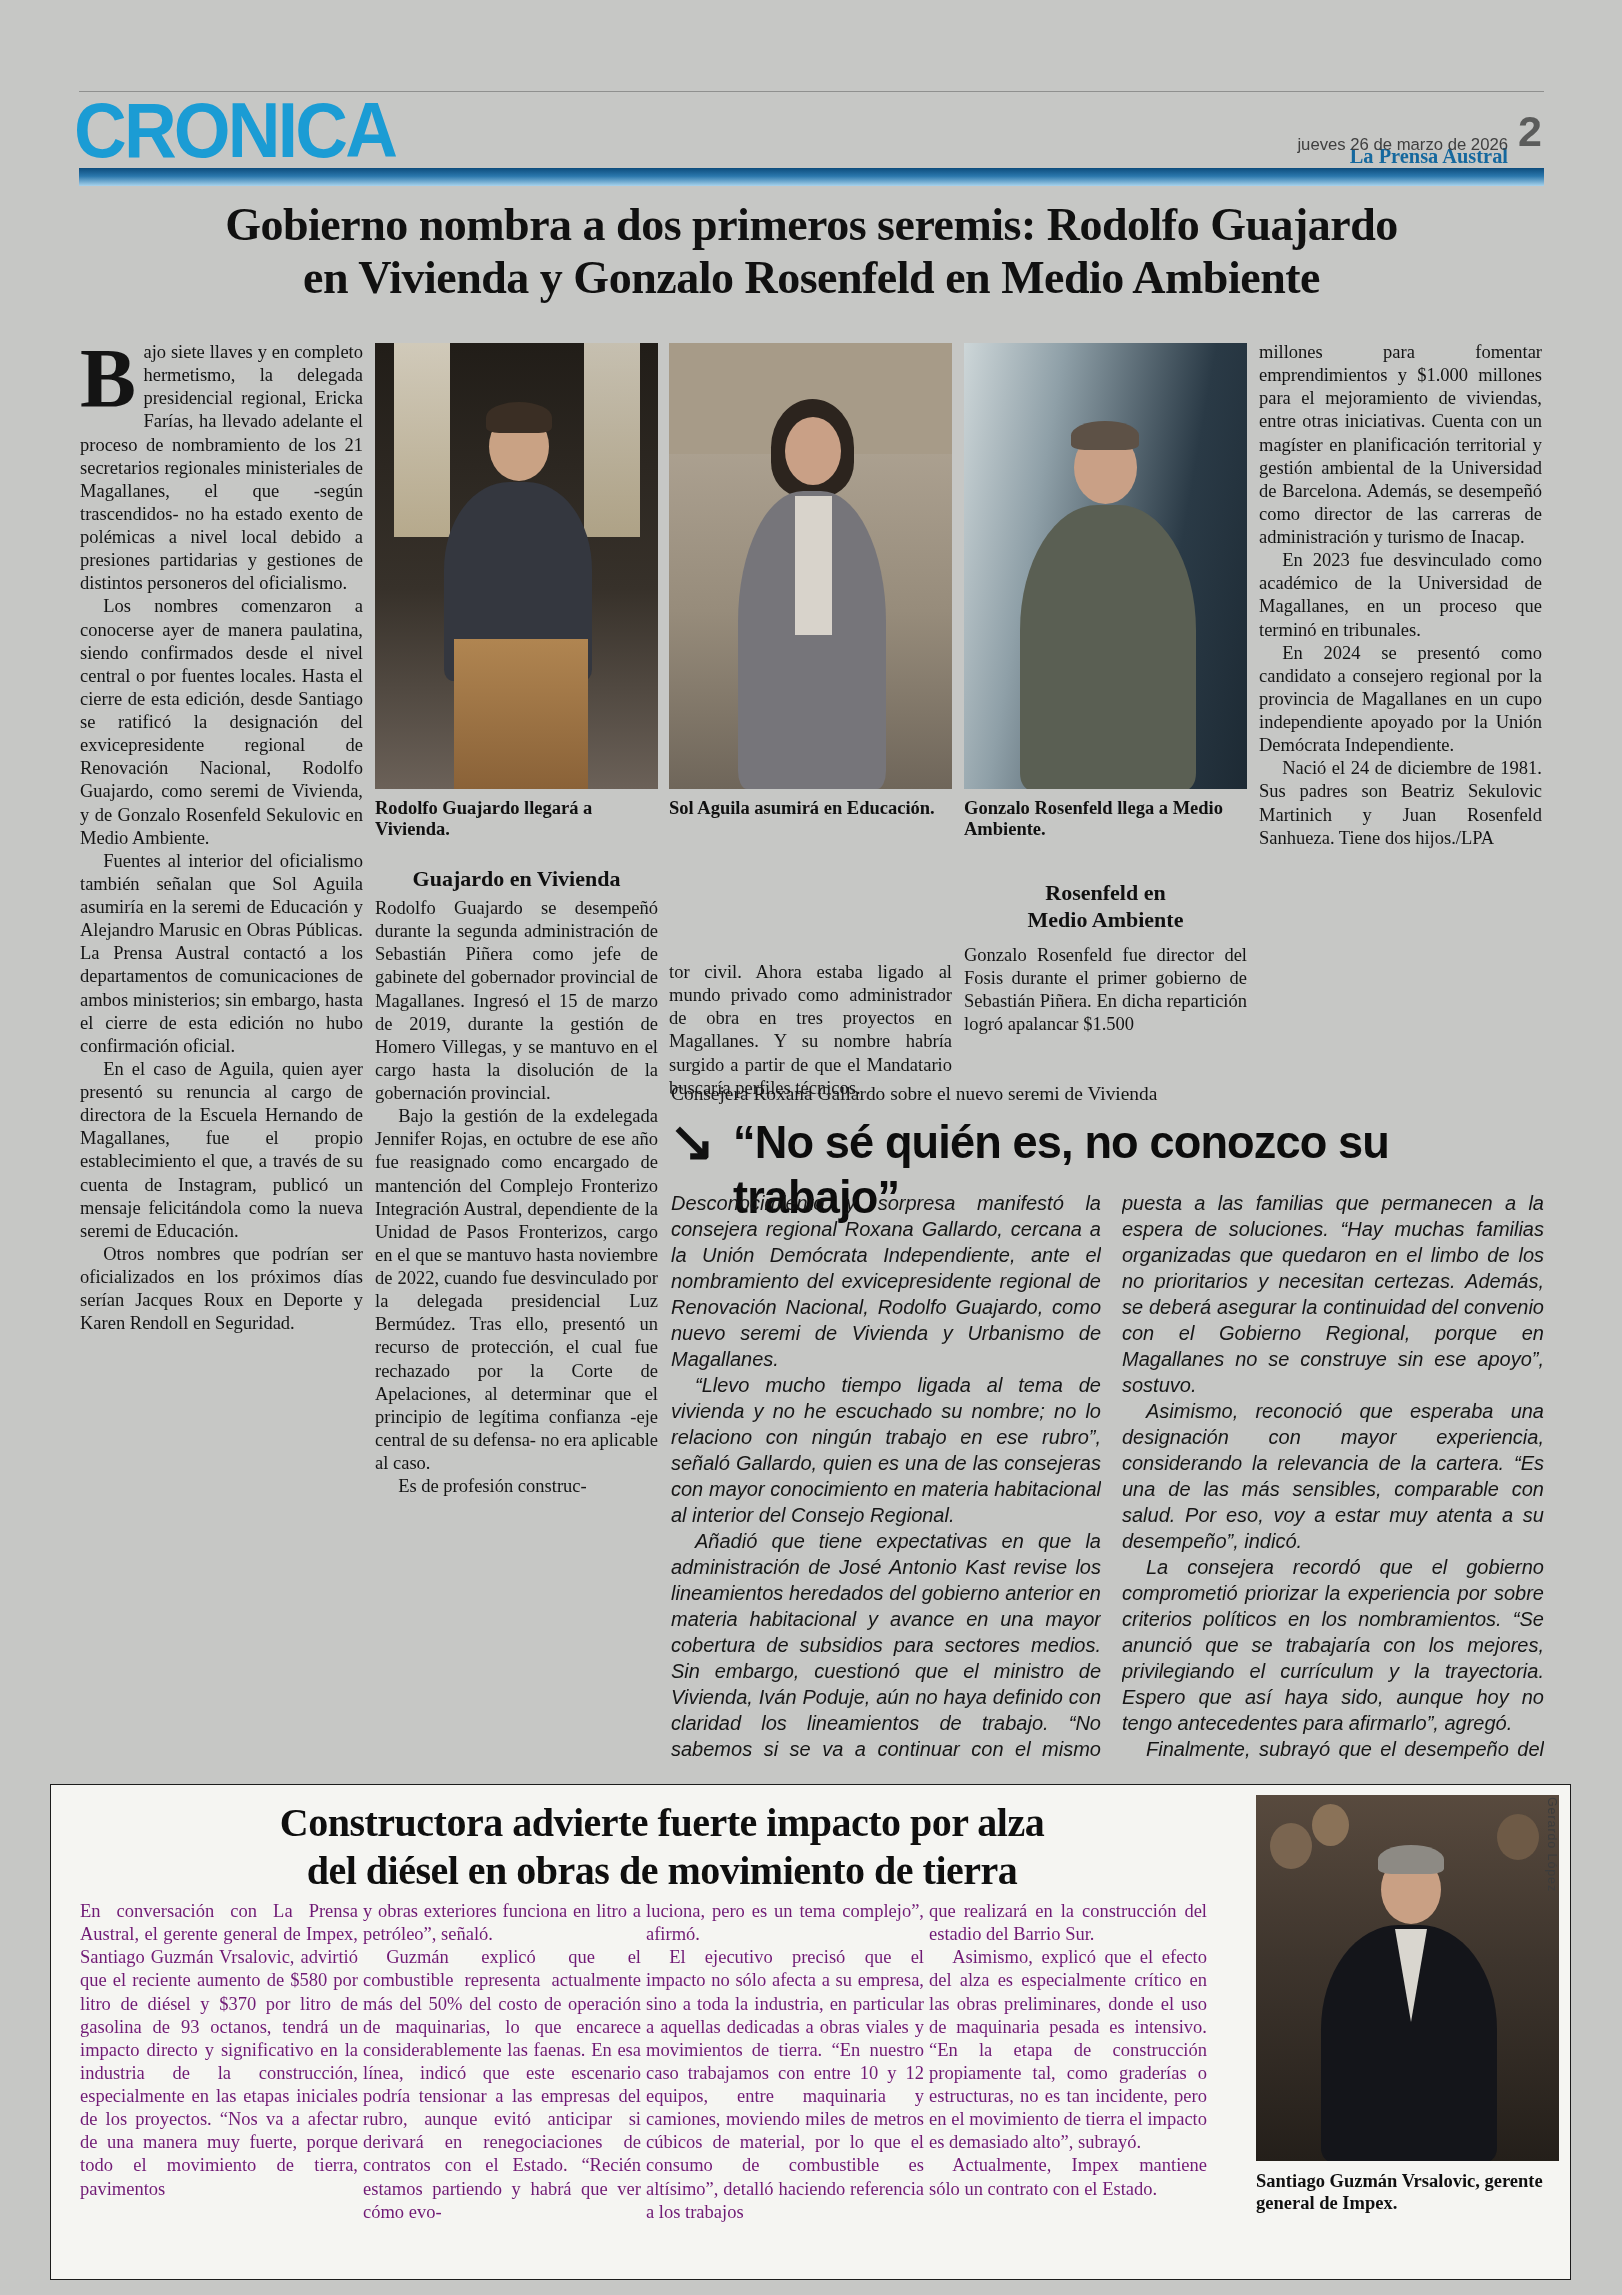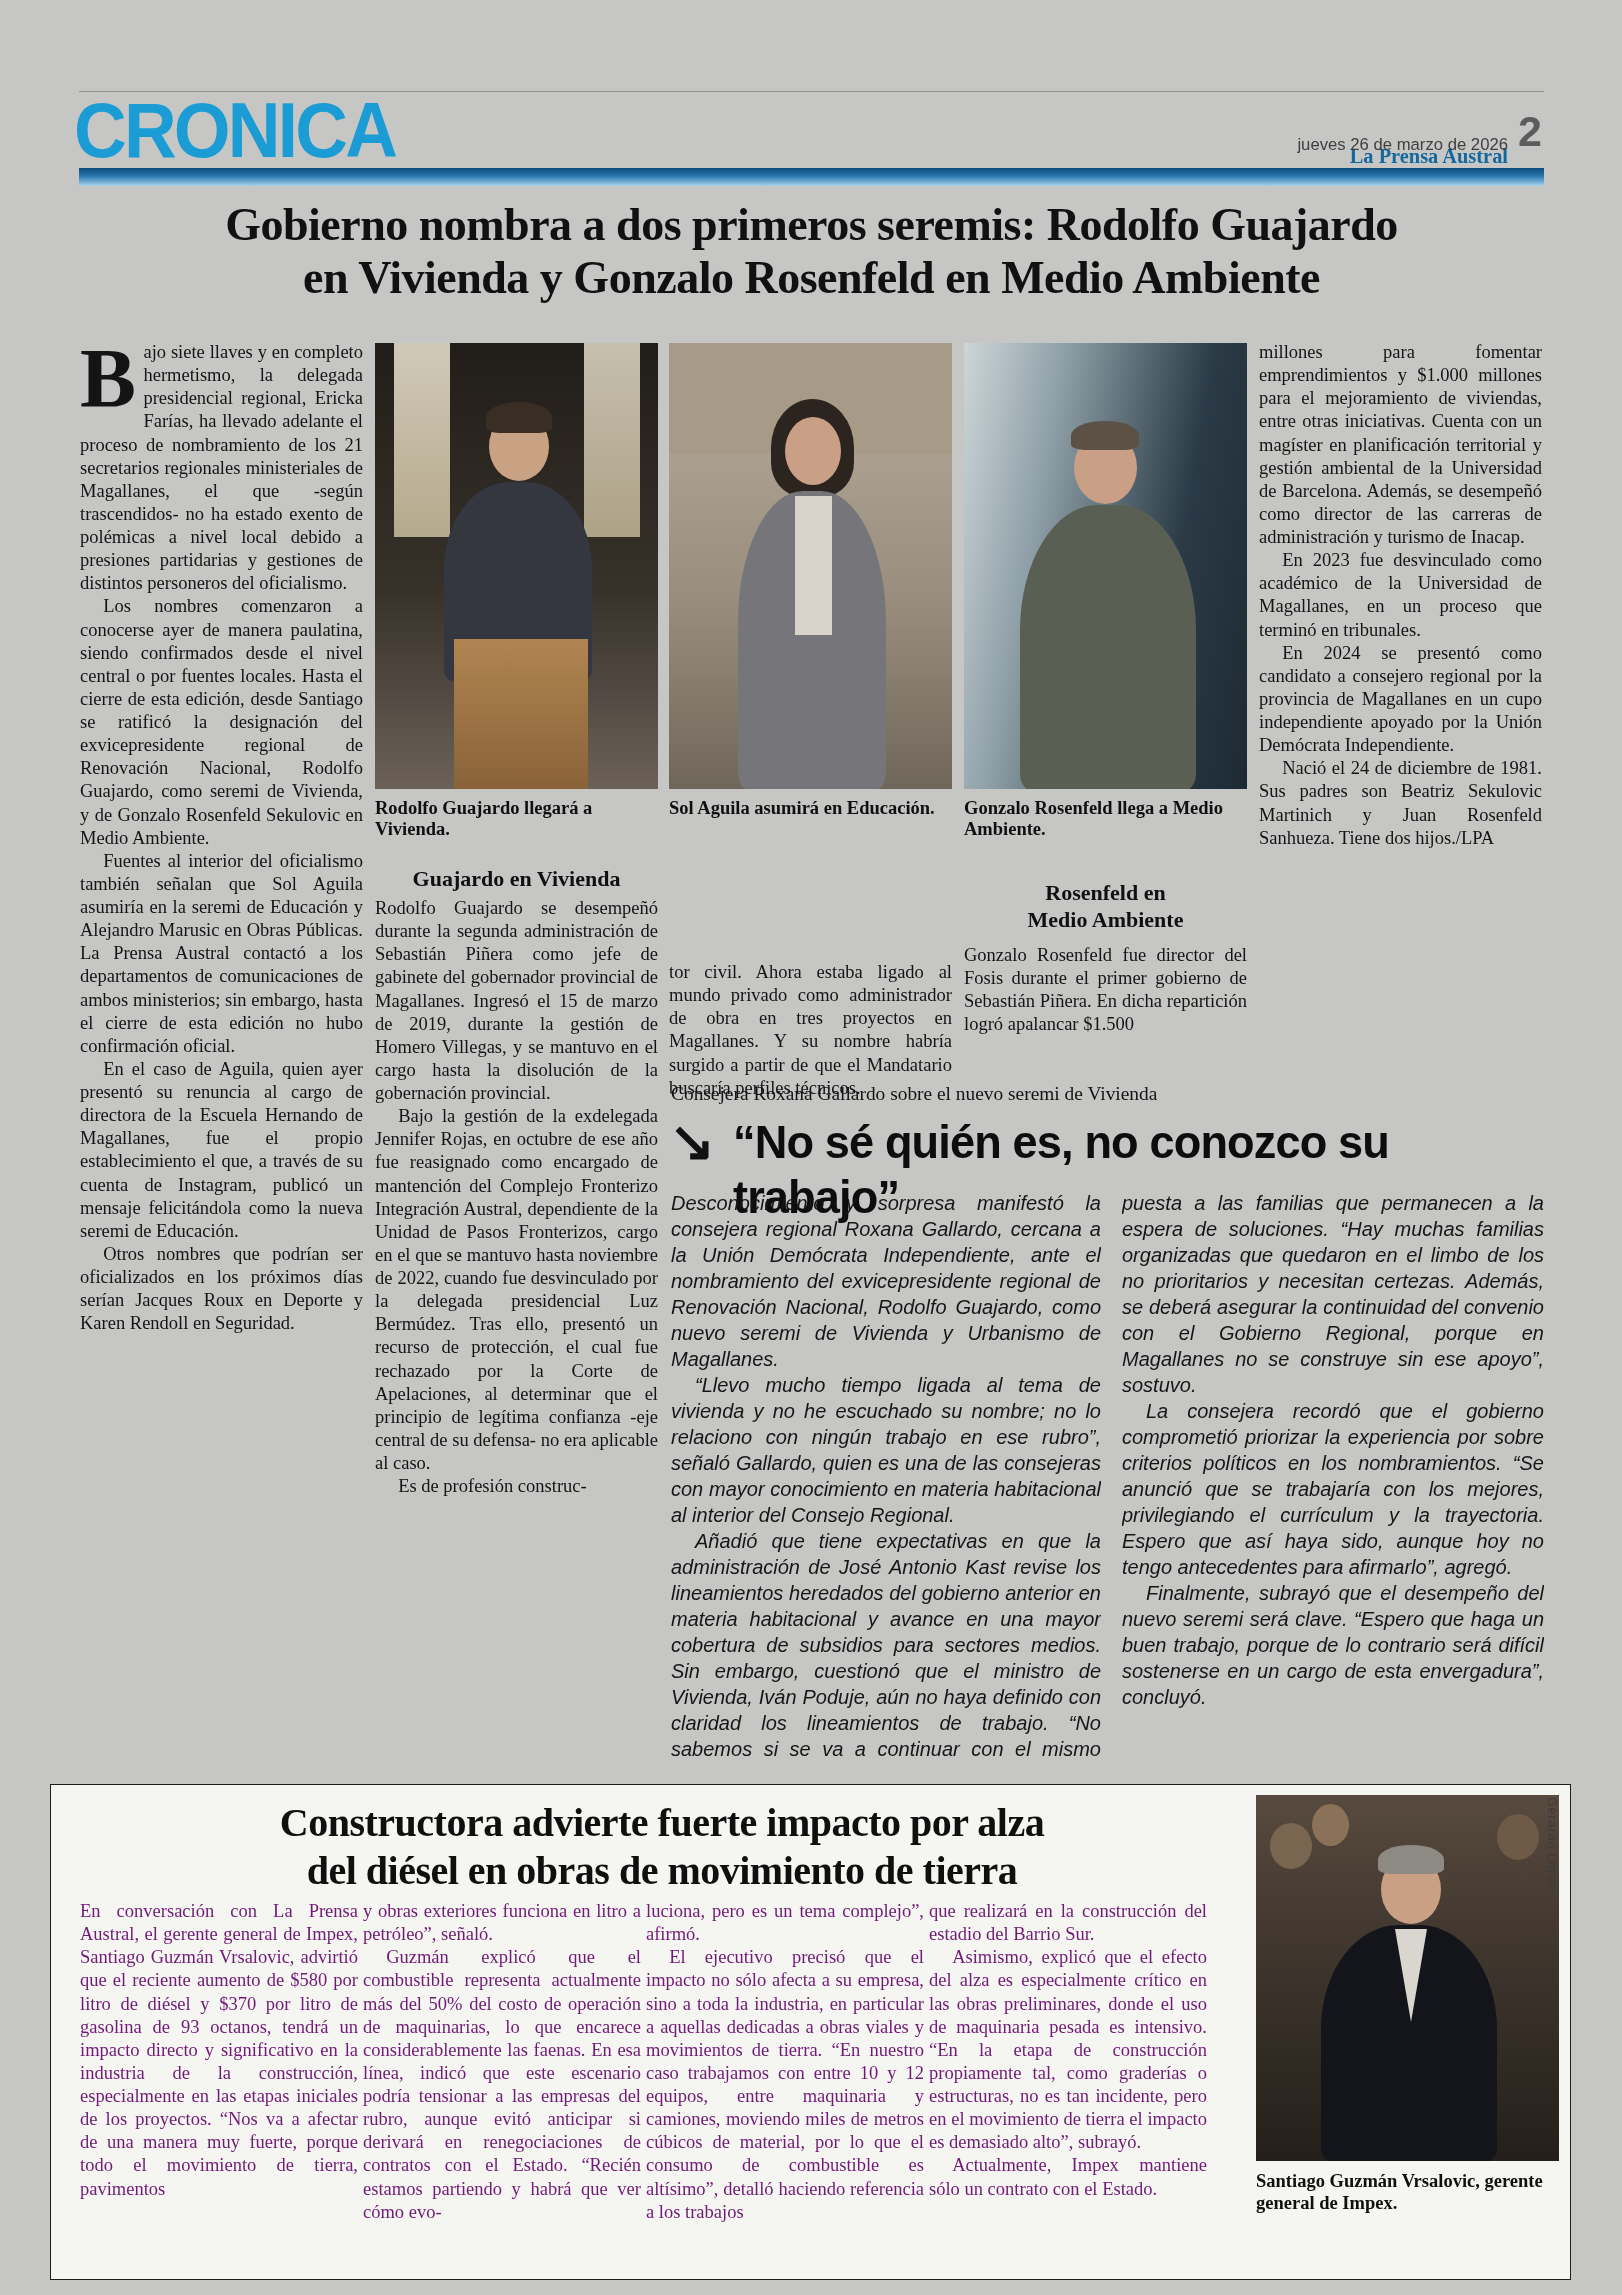--- a/index.html
+++ b/index.html
@@ -153,20 +153,21 @@
 <div class="abs q-headline">“No sé quién es, no conozco su trabajo”</div>
 
 <div class="abs q-col q-left" style="height:569px;overflow:hidden;">
   <p class="p noindent">Desconocimiento y sorpresa manifestó la consejera regional Roxana Gallardo, cercana a la Unión Demócrata Independiente, ante el nombramiento del exvicepresidente regional de Renovación Nacional, Rodolfo Guajardo, como nuevo seremi de Vivienda y Urbanismo de Magallanes.</p>
   <p class="p">“Llevo mucho tiempo ligada al tema de vivienda y no he escuchado su nombre; no lo relaciono con ningún trabajo en ese rubro”, señaló Gallardo, quien es una de las consejeras con mayor conocimiento en materia habitacional al interior del Consejo Regional.</p>
   <p class="p">Añadió que tiene expectativas en que la administración de José Antonio Kast revise los lineamientos heredados del gobierno anterior en materia habitacional y avance en una mayor cobertura de subsidios para sectores medios. Sin embargo, cuestionó que el ministro de Vivienda, Iván Poduje, aún no haya definido con claridad los lineamientos de trabajo. “No sabemos si se va a continuar con el mismo enfoque o si se ampliará hacia la clase media”, afirmó.</p>
 
 </div>
 <div class="abs q-col q-right" style="height:569px;overflow:hidden;">
   <p class="p noindent">puesta a las familias que permanecen a la espera de soluciones. “Hay muchas familias organizadas que quedaron en el limbo de los no prioritarios y necesitan certezas. Además, se deberá asegurar la continuidad del convenio con el Gobierno Regional, porque en Magallanes no se construye sin ese apoyo”, sostuvo.</p>
+  <p class="p">Asimismo, reconoció que esperaba una designación con mayor experiencia, considerando la relevancia de la cartera. “Es una de las más sensibles, comparable con salud. Por eso, voy a estar muy atenta a su desempeño”, indicó.</p>
   <p class="p">La consejera recordó que el gobierno comprometió priorizar la experiencia por sobre criterios políticos en los nombramientos. “Se anunció que se trabajaría con los mejores, privilegiando el currículum y la trayectoria. Espero que así haya sido, aunque hoy no tengo antecedentes para afirmarlo”, agregó.</p>
   <p class="p">Finalmente, subrayó que el desempeño del nuevo seremi será clave. “Espero que haga un buen trabajo, porque de lo contrario será difícil sostenerse en un cargo de esta envergadura”, concluyó.</p>
 </div>
 
 <div class="abs box"></div>
 <div class="abs b-headline bh1">Constructora advierte fuerte impacto por alza</div>
 <div class="abs b-headline bh2">del diésel en obras de movimiento de tierra</div>
 
 <div class="abs b-col b1" style="height:370px;overflow:hidden;">
   <p class="p noindent">En conversación con La Prensa Austral, el gerente general de Impex, Santiago Guzmán Vrsalovic, advirtió que el reciente aumento de $580 por litro de diésel y $370 por litro de gasolina de 93 octanos, tendrá un impacto directo y significativo en la industria de la construcción, especialmente en las etapas iniciales de los proyectos. “Nos va a afectar de una manera muy fuerte, porque todo el movimiento de tierra, pavimentos</p>

